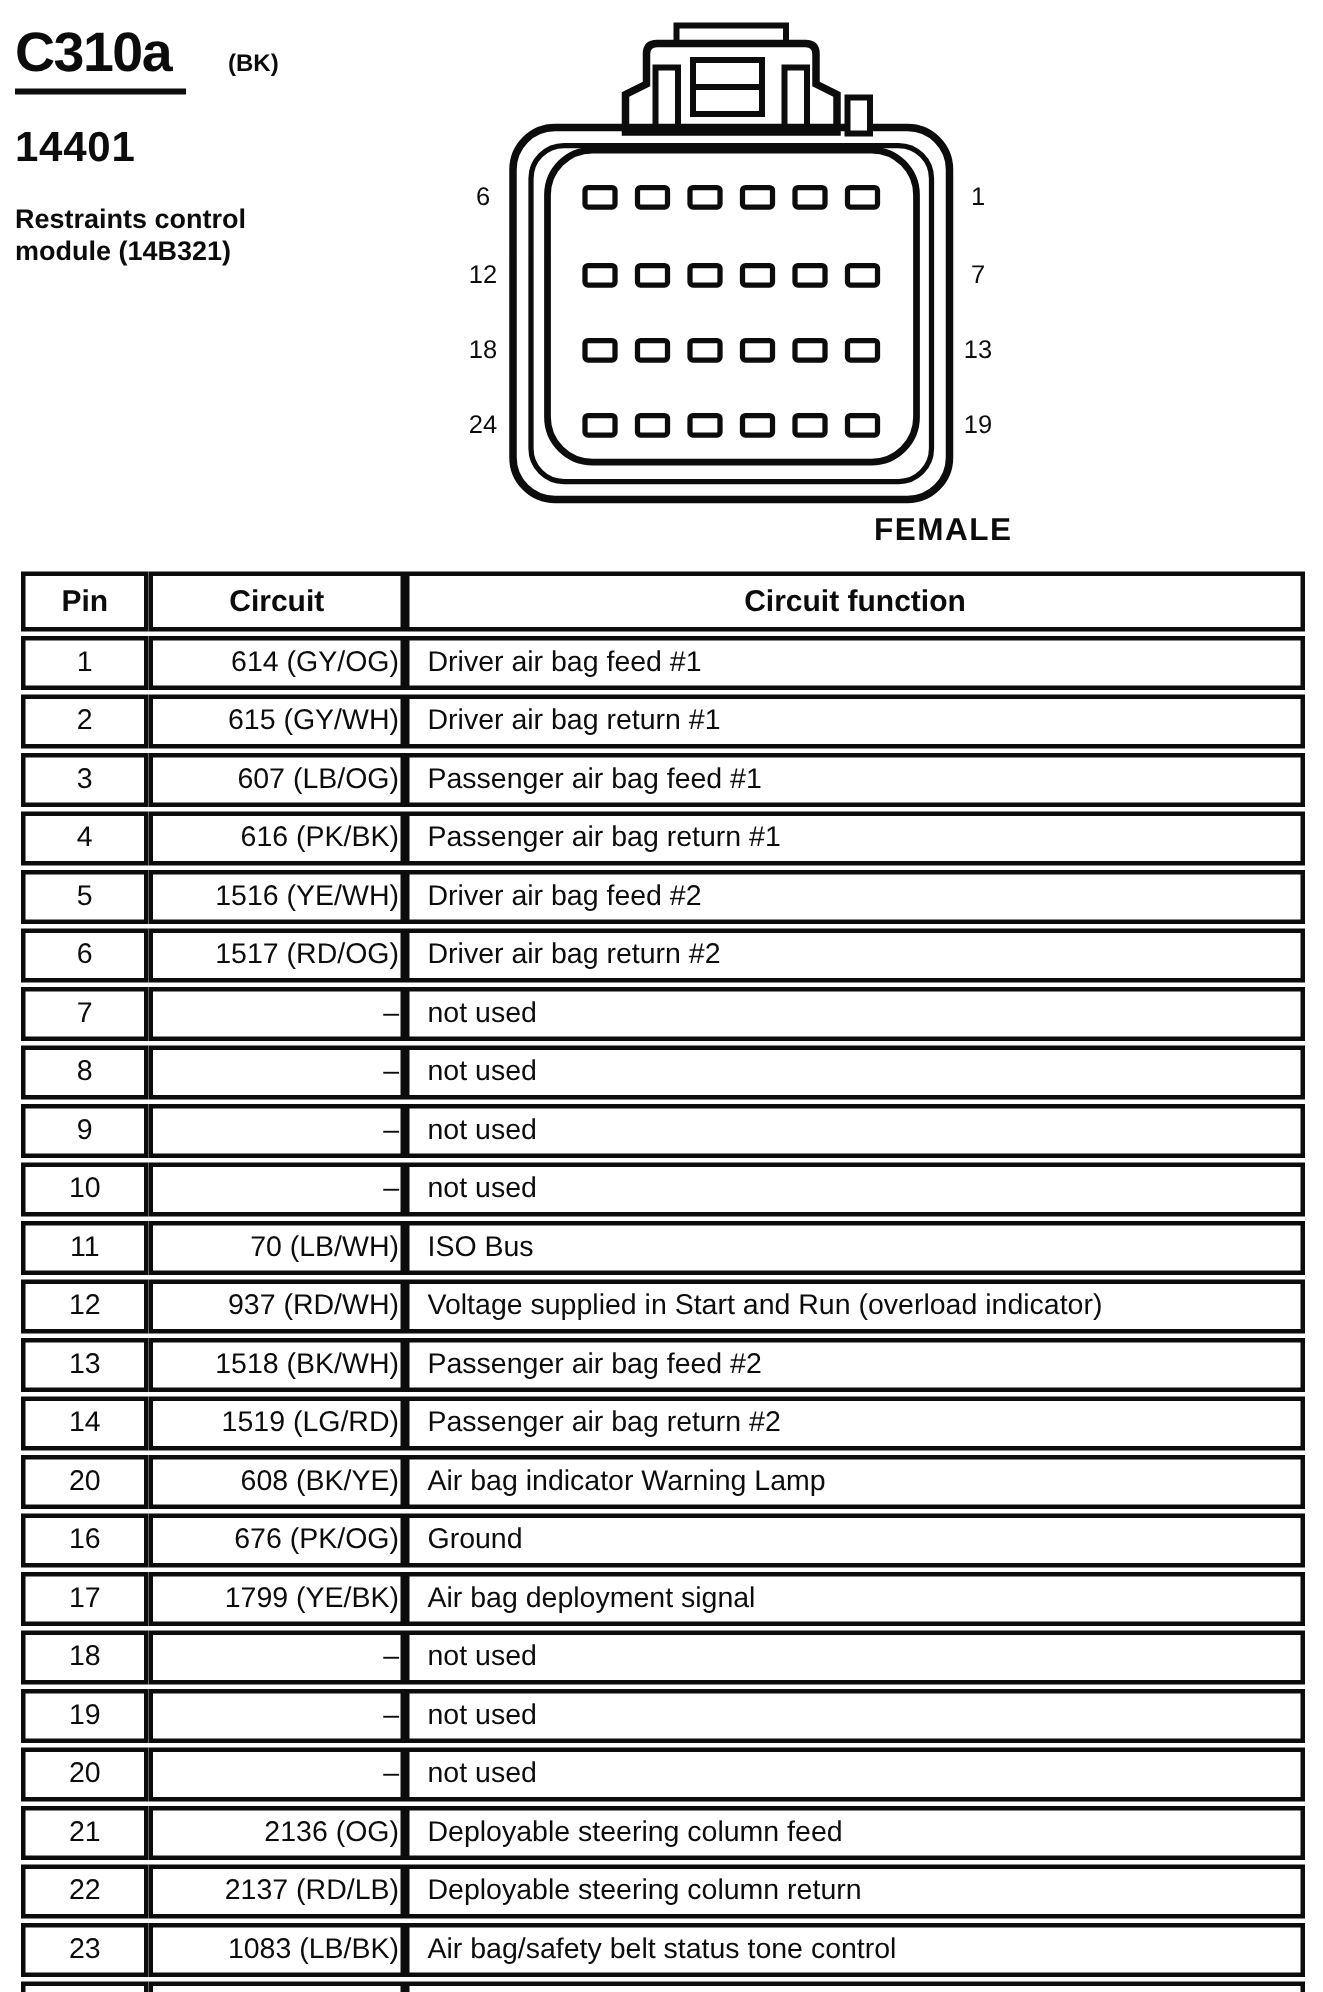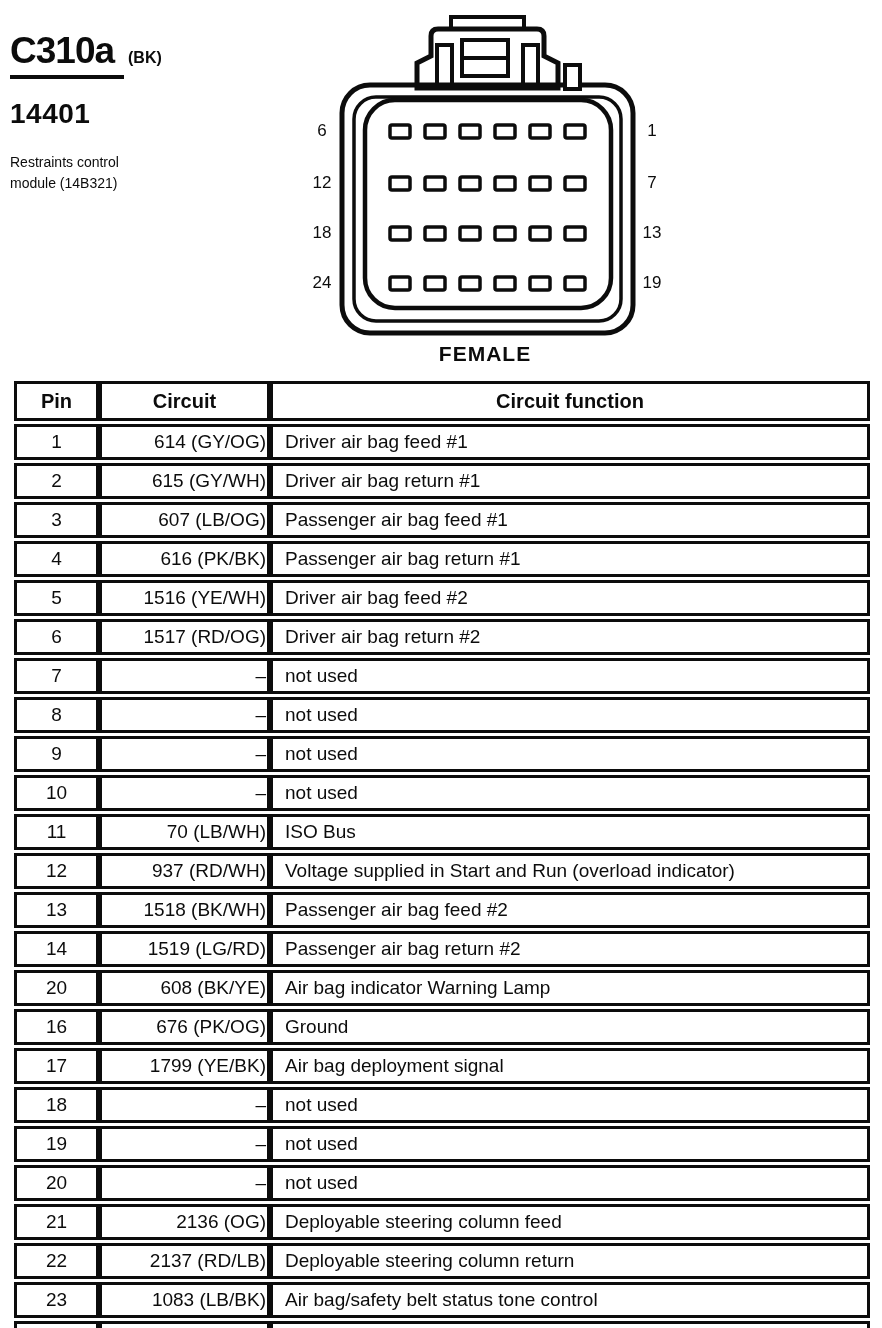--- a/index.html
+++ b/index.html
@@ -1,34 +1,34 @@
 <!DOCTYPE html>
 <html><head>
 <meta charset="utf-8">
 <style>
   html,body { margin:0; padding:0; background:#ffffff; }
   .page {
     position:relative; width:882px; height:1328px; background:#ffffff;
     font-family:"Liberation Sans", sans-serif; color:#0c0c0c; overflow:hidden;
   }
   
-  .hdr { position:absolute; left:10px; top:30px; }
+  .hdr { position:absolute; left:10px; top:14px; }
   .cid-row { display:flex; align-items:baseline; }
   .cid {
     font-size:37px; font-weight:700; letter-spacing:-1px;
     border-bottom:4px solid #0c0c0c; padding:0 10px 3px 0;
   }
-  .ccolor { font-size:16px; font-weight:700; margin-left:4px; }
+  .ccolor { font-size:16px; font-weight:700; margin-left:28px; }
   .part { position:absolute; left:0; top:68px; font-size:28px; font-weight:700; letter-spacing:0.5px; }
-  .component { position:absolute; left:0; top:122px; font-size:14px; font-weight:400; line-height:21px; }
+  .component { position:absolute; left:0; top:122px; font-size:18px; font-weight:700; line-height:21px; }
   
   figure.connector { position:absolute; left:295px; top:8px; width:380px; margin:0; }
   figure.connector svg { display:block; }
   figure.connector figcaption {
-    text-align:center; font-size:21px; font-weight:700; letter-spacing:1px; margin-top:2px;
+    text-align:right; font-size:21px; font-weight:700; letter-spacing:1px; margin-top:2px;
   }
   .ln { fill:#ffffff; stroke:#0c0c0c; }
   .ln-n { fill:none; stroke:#0c0c0c; }
   .pin-num { font-size:17px; fill:#0c0c0c; font-weight:400; }
   
   table.pinout {
     position:absolute; left:14px; top:378px; width:856px;
     border-collapse:separate; border-spacing:0 3px; table-layout:fixed;
     font-size:19px; color:#0c0c0c;
   }

